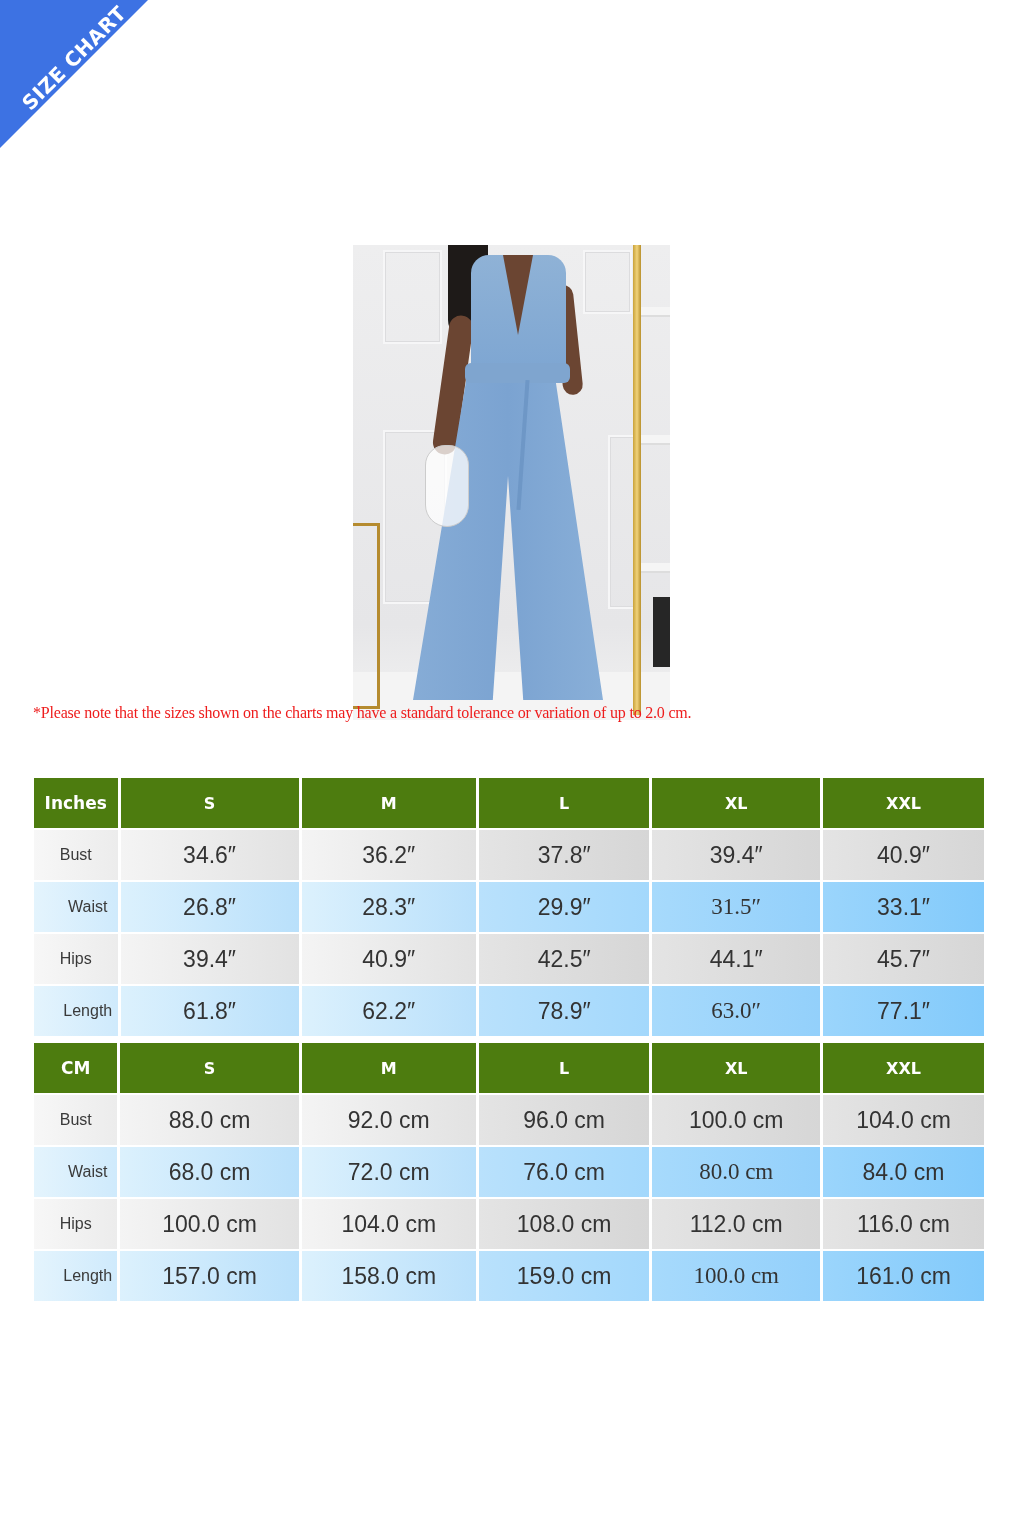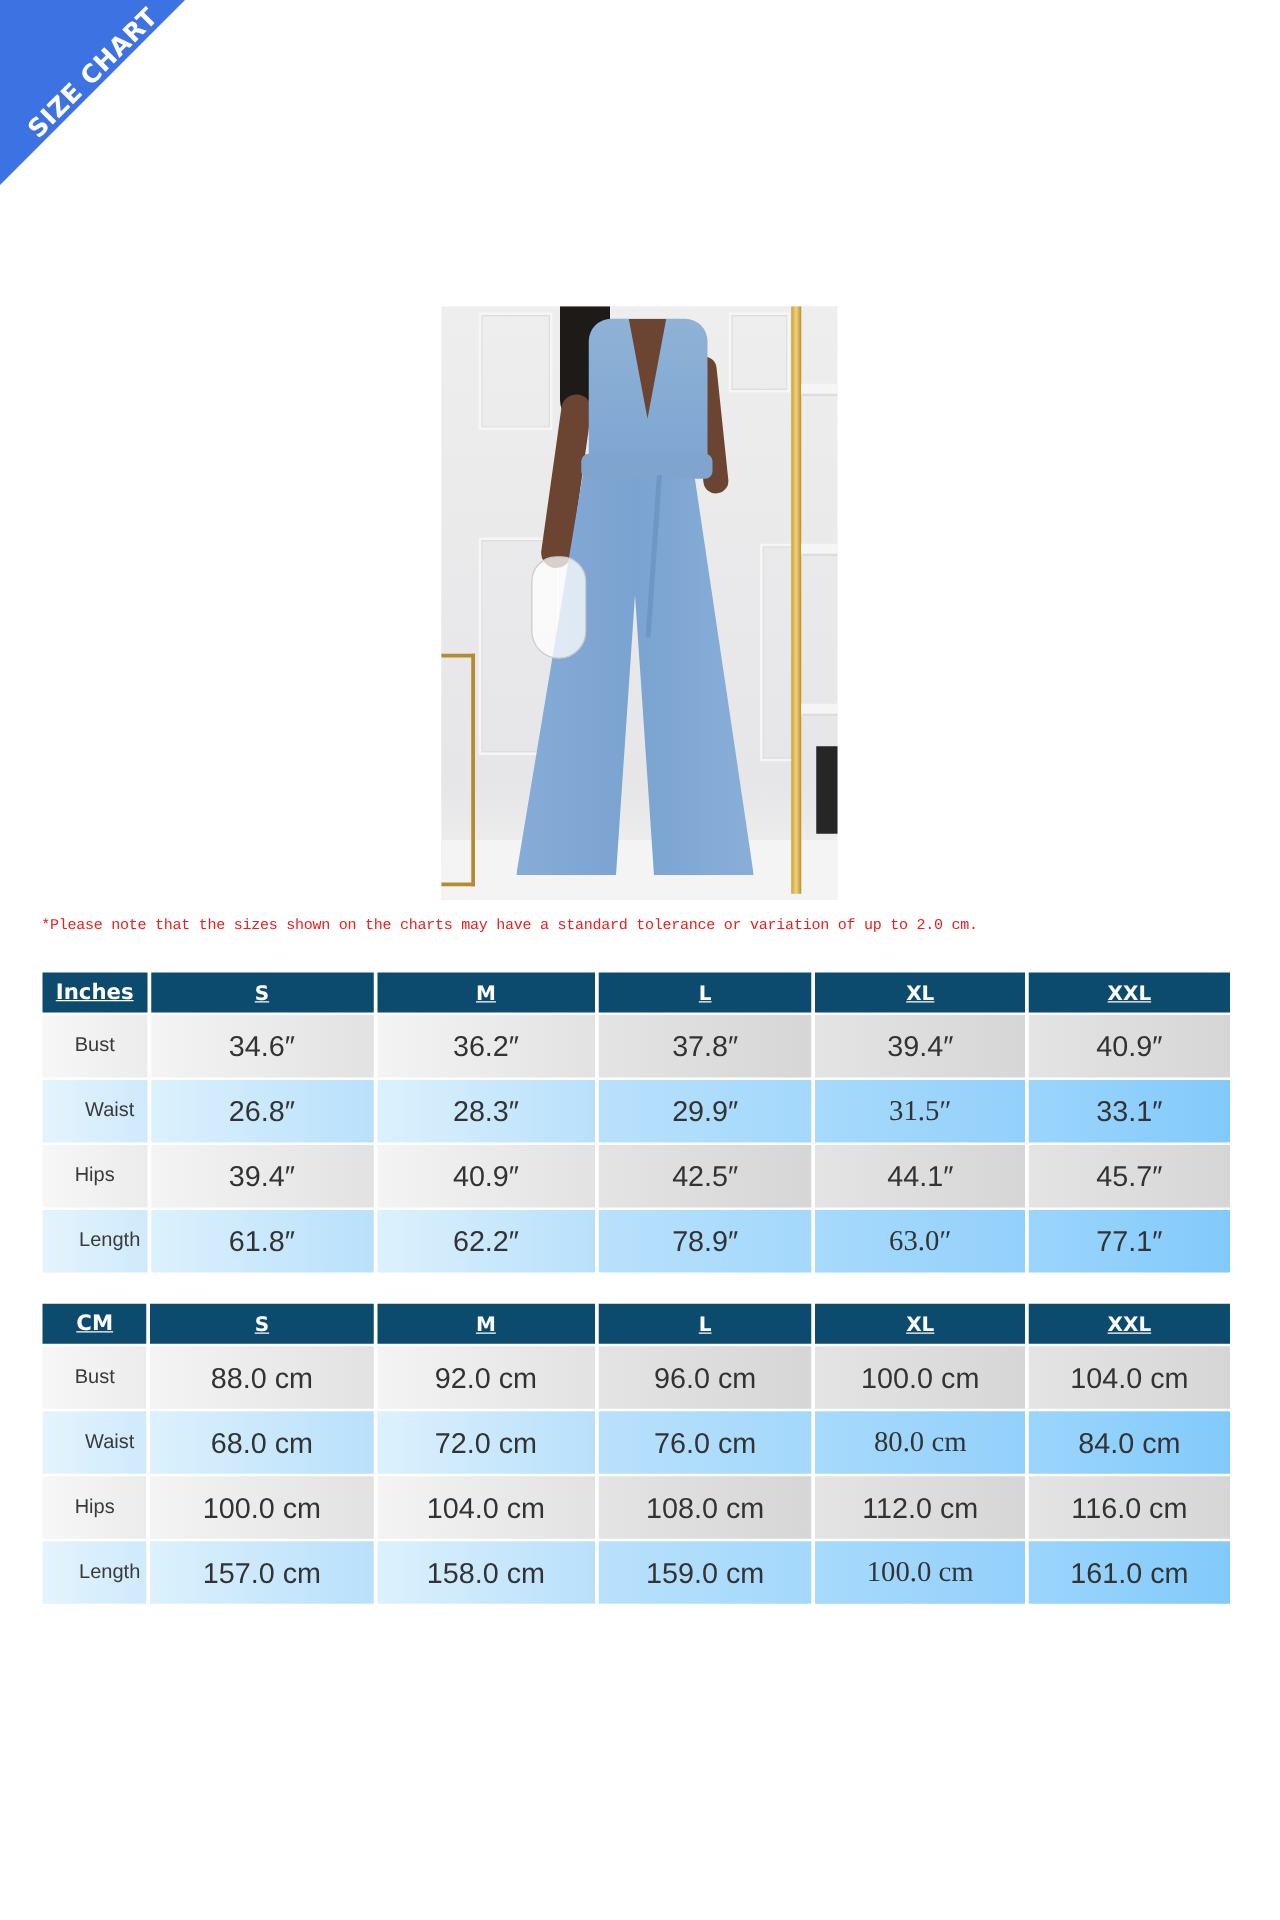--- a/index.html
+++ b/index.html
@@ -36,30 +36,29 @@
     .photo .skin-r { position: absolute; left: 205px; top: 40px; width: 20px; height: 110px; background: #6b4532; border-radius: 10px; transform: rotate(-6deg); }
     .photo .bodice { position: absolute; left: 118px; top: 10px; width: 95px; height: 115px; background: linear-gradient(180deg,#8fb2d6,#7ea6d2); border-radius: 18px 18px 4px 4px; }
     .photo .neck { position: absolute; left: 150px; top: 10px; width: 30px; height: 80px; background: #6b4532; clip-path: polygon(0 0,100% 0,50% 100%); }
     .photo .belt { position: absolute; left: 112px; top: 118px; width: 105px; height: 20px; background: #7fa5cf; border-radius: 6px; }
     .photo .legs { position: absolute; left: 60px; top: 135px; width: 190px; height: 320px; background: linear-gradient(90deg,#86acd6,#7ba3d1 50%,#89afd8); clip-path: polygon(28% 0,75% 0,100% 100%,58% 100%,50% 30%,42% 100%,0 100%); }
     .photo .bag { position: absolute; left: 72px; top: 200px; width: 42px; height: 80px; background: rgba(255,255,255,0.75); border: 1px solid #ccc; border-radius: 20px 20px 22px 22px; }
     .photo .tie { position: absolute; left: 168px; top: 135px; width: 4px; height: 130px; background: #6e97c6; transform: rotate(4deg); }
 
     
     .note {
-      position: absolute; left: 33px; top: 733px; color: #ee1c1c; font-size: 12px; white-space: nowrap;
-      font-family: Liberation Mono, monospace; letter-spacing: -0.2px;
+      position: absolute; left: 33px; top: 704px; color: #ee1c1c; font-size: 16px; white-space: nowrap;
+      font-family: Liberation Serif, serif; letter-spacing: -0.2px;
     }
 
     
     .size-table { position: absolute; left: 34px; width: 956px; border-collapse: separate; border-spacing: 3px 2px; margin-left: -3px; }
     .size-table th {
-      background: #0c4a6e; color: #ffffff; font-weight: bold; font-size: 16px; height: 32px; padding: 0; text-align: center;
+      background: #4d7c0f; color: #ffffff; font-weight: bold; font-size: 16px; height: 50px; padding: 0; text-align: center;
       font-family: "DejaVu Sans", sans-serif;
-      text-decoration: underline;
     }
     .size-table th.label { font-size: 17px; }
     .size-table td {
       height: 50px; padding: 0; text-align: center; font-size: 23px; color: #333333;
       font-family: "Liberation Sans", sans-serif;
     }
     .size-table td.label { font-size: 16px; color: #3a3a3a; width: 60px; }
     .size-table tr.gray td { background: linear-gradient(90deg, #f4f4f4, #e2e2e2); }
     .size-table tr.gray td.label { background: linear-gradient(90deg, #f7f7f7, #ececec); }
     .size-table tr.blue td { background: linear-gradient(90deg, #dcf1fd, #b9e0fb); }

